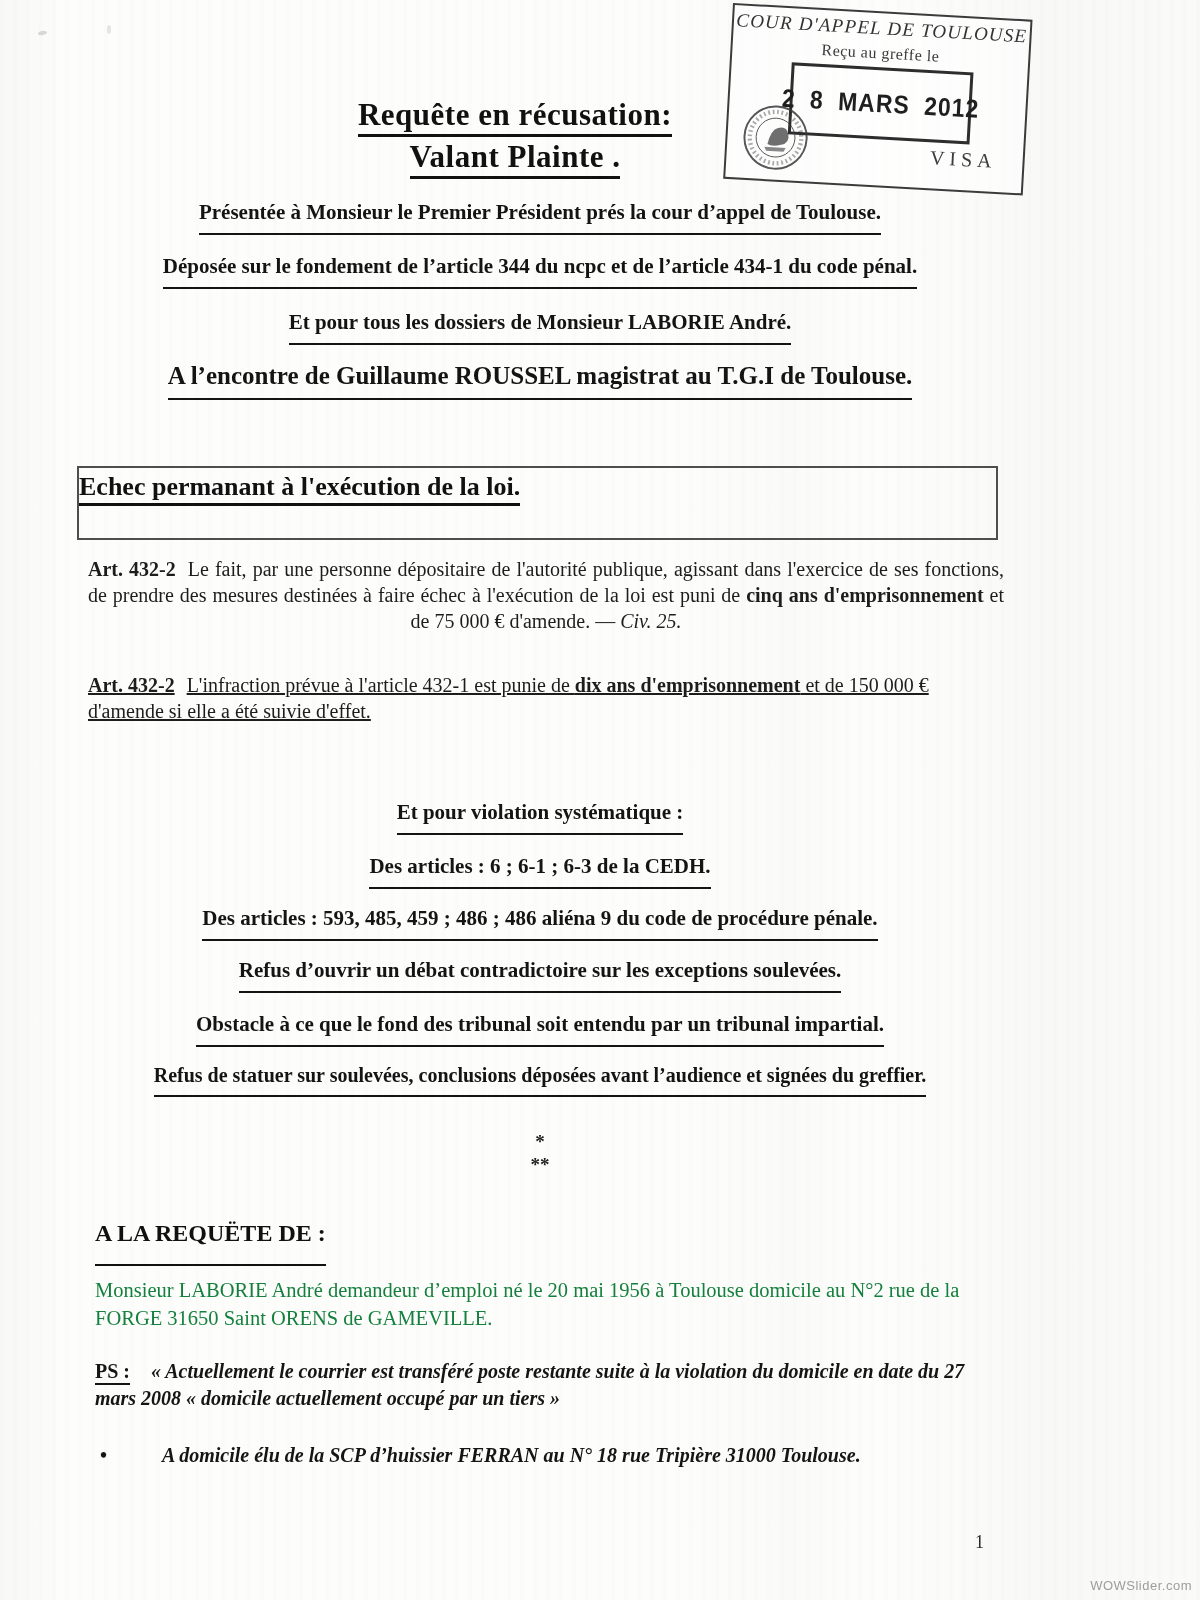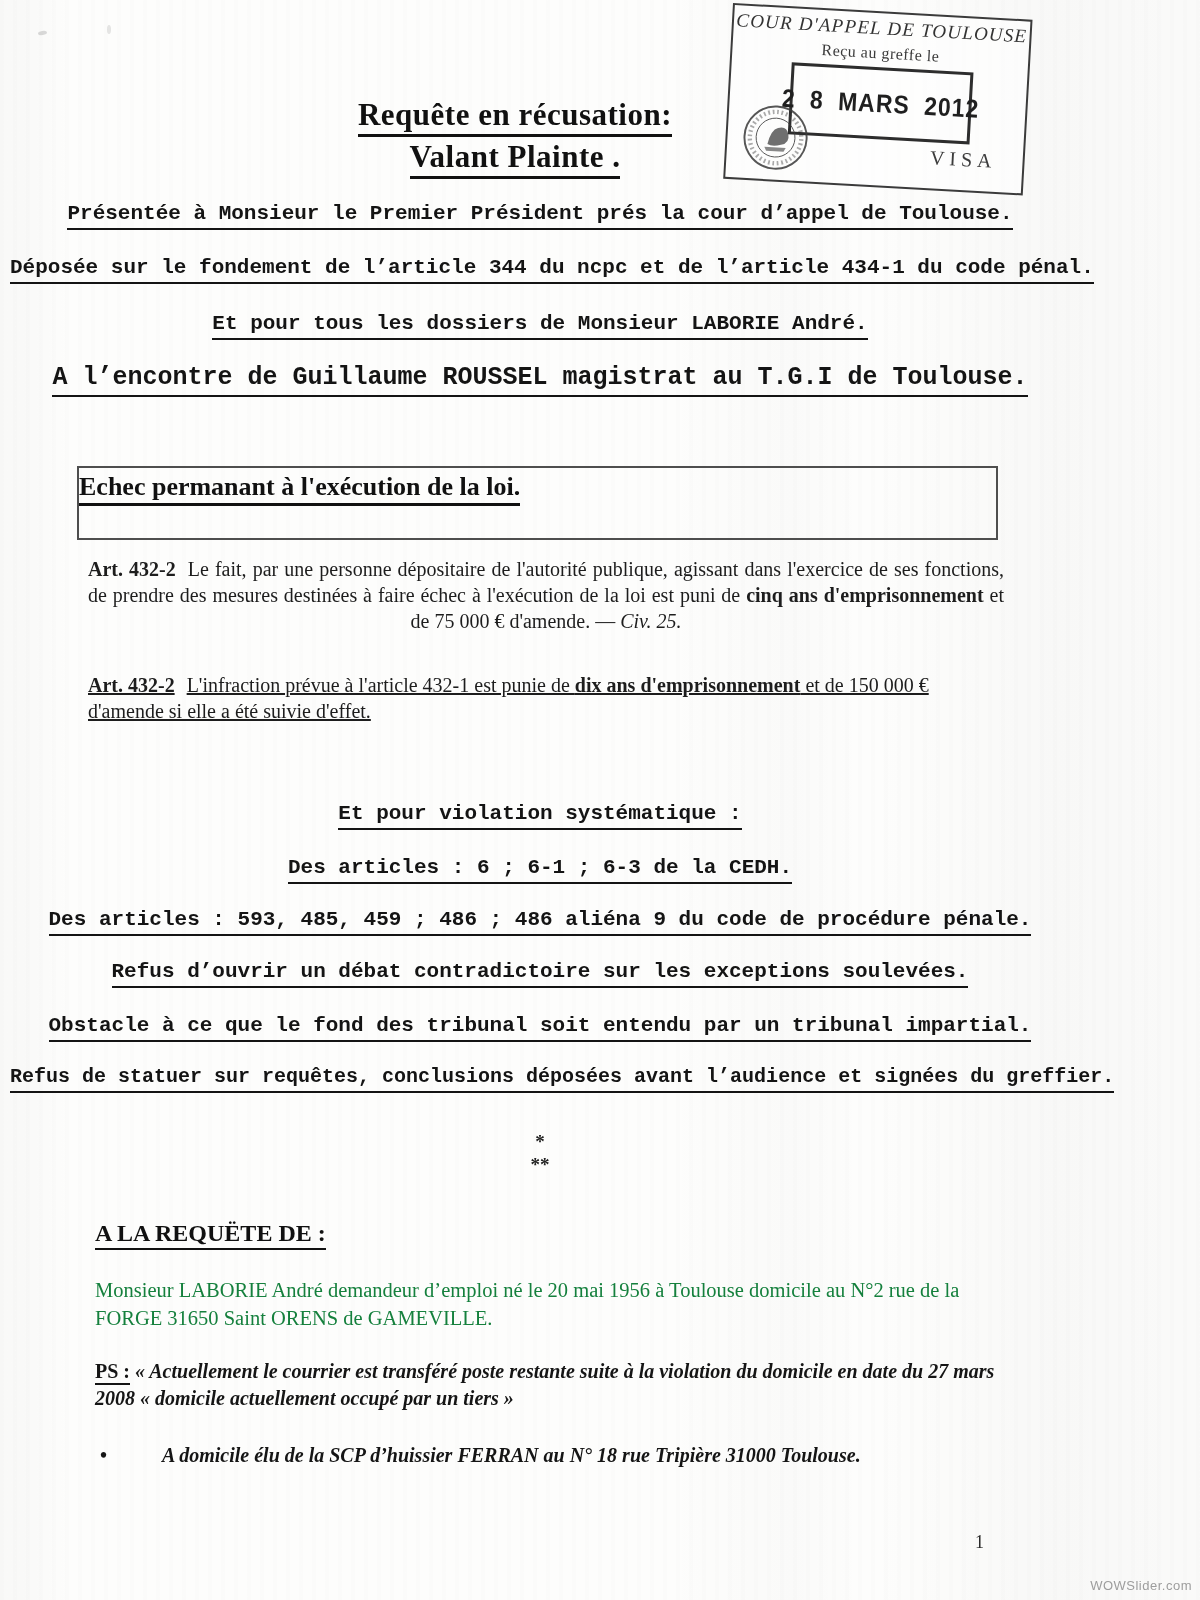--- a/index.html
+++ b/index.html
@@ -45,21 +45,21 @@
     font-size:23px; letter-spacing:1px; word-spacing:7px; color:#1f1f1f;
     transform:scale(1,1.12); white-space:nowrap;
   }
   .stamp-visa {
     position:absolute; right:26px; top:130px; font-size:20px;
     letter-spacing:5px; color:#3c3c3c;
   }
   .stamp-seal { position:absolute; left:14px; top:96px; width:68px; height:68px; opacity:.85; }
 
   
-  .u2 { border-bottom:2px solid currentColor; padding-bottom:3px;font-family:Liberation Mono, monospace; }
+  .u2 { border-bottom:2px solid currentColor; padding-bottom:9px; }
   .u3 { border-bottom:3px solid currentColor; padding-bottom:2px; }
 
   .doc-title {
     position:absolute; left:0; top:94px; width:1030px; margin:0;
     text-align:center; font-size:31px; font-weight:bold; line-height:42px;
     letter-spacing:.5px; color:#111; white-space:nowrap;
   }
   .hline {
     position:absolute; left:10px; width:1060px; margin:0; text-align:center;
     font-weight:bold; white-space:nowrap; color:#141414;
@@ -93,31 +93,31 @@
 
   .stars {
     position:absolute; left:10px; top:1130px; width:1060px; text-align:center;
     font-size:19px; line-height:23px; font-weight:bold; color:#222;
   }
 
   .req-heading {
     position:absolute; left:95px; top:1220px; margin:0;
     font-size:24px; font-weight:bold; white-space:nowrap; color:#111;
   }
-  .req-heading span { border-bottom:2.5px solid currentColor; padding-bottom:2px; }
+  .req-heading span { border-bottom:2.5px solid currentColor; padding-bottom:18px; }
 
   .applicant {
     position:absolute; left:95px; top:1276px; width:905px; margin:0;
     font-size:20.5px; line-height:28px; color:#15803d;
   }
   .ps {
     position:absolute; left:95px; top:1358px; width:915px; margin:0;
     font-size:20px; line-height:27px; font-weight:bold; font-style:italic; color:#151515;
   }
-  .ps-label { font-style:normal; border-bottom:2.5px solid currentColor; padding-bottom:1px; margin-right:0; }
+  .ps-label { font-style:normal; border-bottom:2.5px solid currentColor; padding-bottom:1px; margin-right:16px; }
 
   .bullet-line {
     position:absolute; left:100px; top:1444px; width:900px; margin:0;
     font-size:20px; font-weight:bold; font-style:italic; color:#151515;
   }
   .bullet-glyph { display:inline-block; width:62px; font-style:normal; font-size:20px; }
 
   .page-number { position:absolute; left:975px; top:1532px; font-size:18px; color:#2a2a2a; }
   .watermark {
     position:absolute; right:8px; top:1578px; font-size:13px;
@@ -165,21 +165,21 @@
 
   <p class="article art1"><b class="artlabel">Art. 432-2</b><span>Le fait, par une personne dépositaire de l'autorité publique, agissant dans l'exercice de ses fonctions, de prendre des mesures destinées à faire échec à l'exécution de la loi est puni de </span><b>cinq ans d'emprisonnement</b><span> et de 75 000 € d'amende. — </span><i>Civ. 25.</i></p>
 
   <p class="article art2"><b class="artlabel">Art. 432-2</b><span>L'infraction prévue à l'article 432-1 est punie de </span><b>dix ans d'emprisonnement</b><span> et de 150 000 € d'amende si elle a été suivie d'effet.</span></p>
 
   <p class="hline v1"><span class="u2">Et pour violation systématique :</span></p>
   <p class="hline v2"><span class="u2">Des articles : 6 ; 6-1 ; 6-3  de la CEDH.</span></p>
   <p class="hline v3"><span class="u2">Des articles : 593, 485, 459 ; 486 ; 486 aliéna 9 du code de procédure pénale.</span></p>
   <p class="hline v4"><span class="u2">Refus d’ouvrir un débat contradictoire sur les exceptions soulevées.</span></p>
   <p class="hline v5"><span class="u2">Obstacle à ce que le fond des tribunal soit entendu par un tribunal impartial.</span></p>
-  <p class="hline v6"><span class="u2">Refus de statuer sur requêtes, conclusions déposées avant l’audience et signées du greffier.</span></p>
+  <p class="hline v6"><span class="u2">Refus de statuer sur soulevées, conclusions déposées avant l’audience et signées du greffier.</span></p>
 
   <div class="stars">
     <div>*</div>
     <div>**</div>
   </div>
 
   <p class="req-heading"><span>A LA REQUËTE DE :</span></p>
 
   <p class="applicant">Monsieur LABORIE André demandeur d’emploi né le 20 mai 1956 à Toulouse domicile au N°2 rue de la FORGE 31650 Saint ORENS de GAMEVILLE.</p>
 

